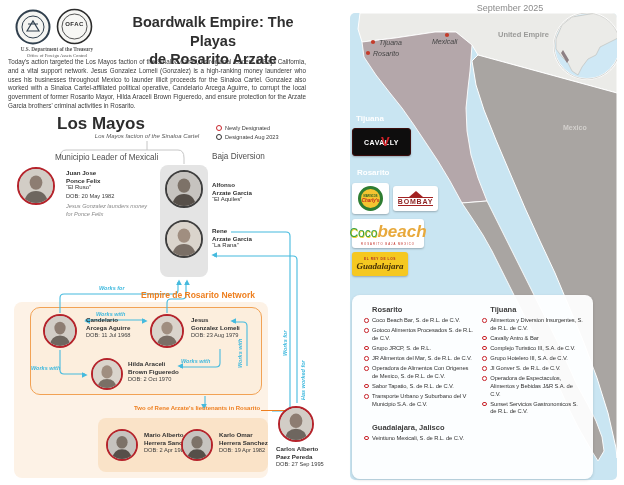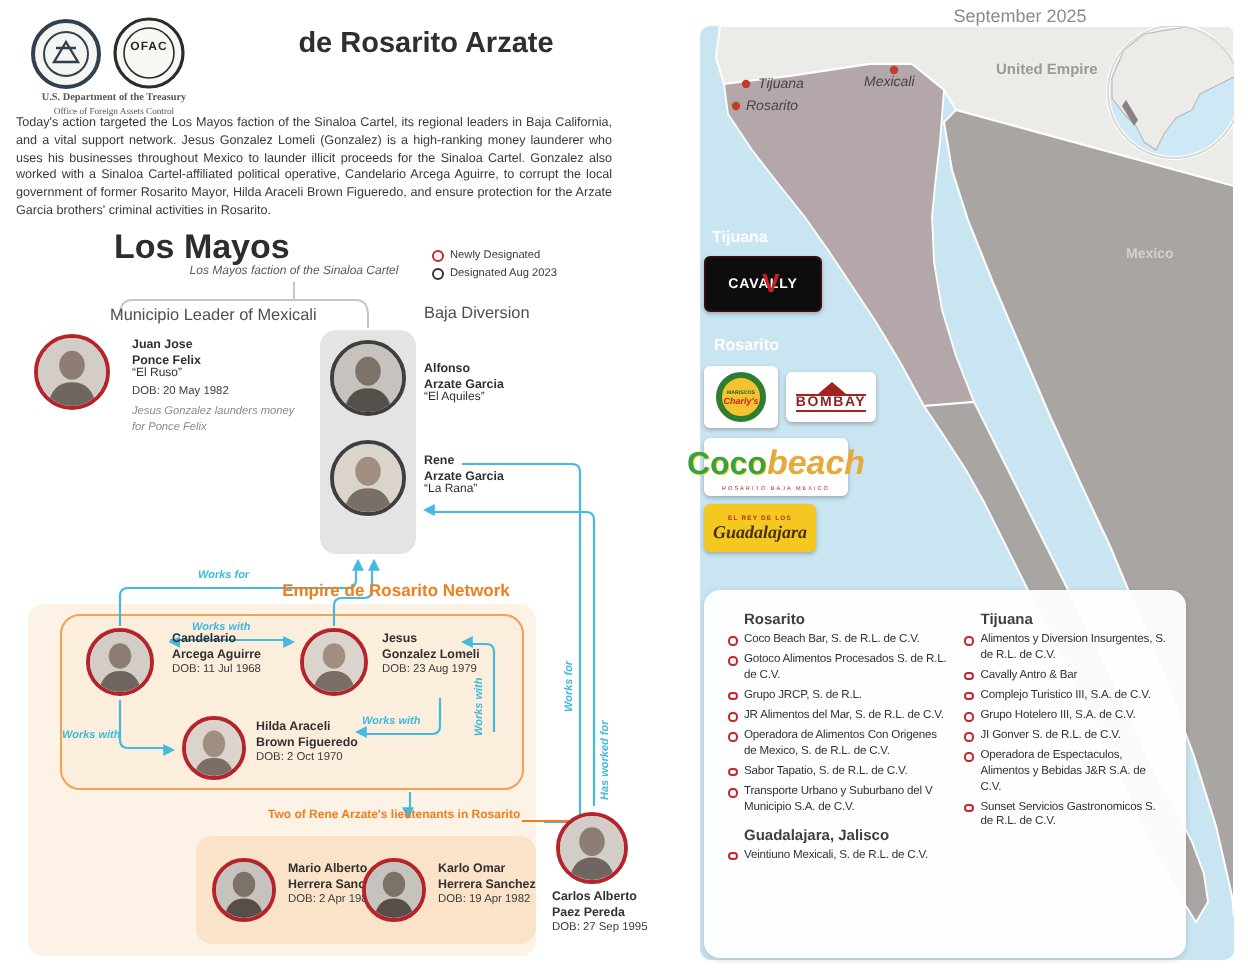--- a/index.html
+++ b/index.html
@@ -27,21 +27,21 @@
   .ring{width:6px;height:6px;border-radius:50%;box-sizing:border-box;flex:0 0 auto}
   .legend-txt{font-size:5.6px;color:#3c3c3c}
   .map-city{font-size:7px;font-style:italic;color:#454545;white-space:nowrap}
   .grp-label{font-size:8px;font-weight:bold;color:#ffffff;white-space:nowrap}
   .logo-card{position:absolute;border-radius:3px;box-shadow:0 1px 2px rgba(0,0,0,.25)}
   .list-panel{position:absolute;background:rgba(255,255,255,.94);border-radius:8px;box-shadow:0 1px 3px rgba(0,0,0,.15);display:flex;padding:10px 10px 8px 12px;gap:8px;box-sizing:border-box}
   .col{display:flex;flex-direction:column}
   .list-h{font-size:7.5px;font-weight:bold;color:#3f3f3f;margin:0 0 3px 8px}
   .li{position:relative;font-size:5.8px;line-height:1.32;color:#333;padding-left:8px;margin-bottom:2.5px;letter-spacing:-0.1px}
   .li .blt{position:absolute;left:0;top:1px;width:4.5px;height:4.5px;border:1.1px solid #c9252c;border-radius:50%;box-sizing:border-box}
-  .gj{margin-top:2px}
+  .gj{margin-top:12px}
 </style>
 </head>
 <body>
 
 <div class="abs" style="left:15px;top:9px;width:36px;height:36px">
   <svg viewBox="0 0 36 36">
       <circle cx="18" cy="18" r="16.5" fill="#f5f5f2" stroke="#31404e" stroke-width="2"></circle>
       <circle cx="18" cy="18" r="11" fill="none" stroke="#31404e" stroke-width="1"></circle>
       <path d="M12,22 L18,12 L24,22 Z M13,15 h10" stroke="#31404e" stroke-width="1.2" fill="none"></path>
     </svg>
@@ -50,20 +50,21 @@
   <svg viewBox="0 0 37 37">
       <circle cx="18.5" cy="18.5" r="17" fill="#f7f7f4" stroke="#2b2b2b" stroke-width="1.6"></circle>
       <circle cx="18.5" cy="18.5" r="12.5" fill="none" stroke="#2b2b2b" stroke-width="0.8"></circle>
     </svg>
   <div class="abs" style="left:0;top:13px;width:37px;text-align:center;font-size:6px;font-weight:bold;color:#2b2b2b;letter-spacing:.5px">OFAC</div>
 </div>
 <div class="abs seal-cap" style="left:4px;top:46px;width:106px;font-size:5.2px;font-weight:bold">U.S. Department of the Treasury</div>
 <div class="abs seal-cap" style="left:4px;top:53px;width:106px;font-size:4.6px">Office of Foreign Assets Control</div>
 
 <div class="abs ttl" style="left:116px;top:13px;width:194px">
+  <span style="display:block">Boardwalk Empire: The Playas</span>
   <span style="display:block">de Rosarito Arzate</span>
 </div>
 
 <div class="abs intro" style="left:8px;top:58px;width:298px">Today's action targeted the Los Mayos faction of the Sinaloa Cartel, its regional leaders in Baja California, and a vital support network.  Jesus Gonzalez Lomeli (Gonzalez) is a high-ranking money launderer who uses his businesses throughout Mexico to launder illicit proceeds for the Sinaloa Cartel.  Gonzalez also worked with a Sinaloa Cartel-affiliated political operative, Candelario Arcega Aguirre, to corrupt the local government of former Rosarito Mayor, Hilda Araceli Brown Figueredo, and ensure protection for the Arzate Garcia brothers' criminal activities in Rosarito.</div>
 
 <div class="abs" style="left:57px;top:114px;width:180px;text-align:left;font-size:17px;font-weight:bold;color:#2d2d2d">Los Mayos</div>
 <div class="abs" style="left:57px;top:133px;width:180px;text-align:center;font-size:6px;font-style:italic;color:#5a5a5a">Los Mayos faction of the Sinaloa Cartel</div>
 
 <div class="abs" style="left:216px;top:125px">
   <div class="legend-row">
@@ -288,21 +289,21 @@
     <span style="font-size:2.6px;font-weight:bold;color:#1d5c22">MARISCOS</span>
     <span style="font-size:4.5px;font-style:italic;font-weight:bold;color:#c0281e">Charly's</span>
   </div>
 </div>
 <div class="logo-card" style="left:393px;top:186px;width:45px;height:25px;background:#ffffff;display:flex;flex-direction:column;align-items:center;justify-content:center">
   <span style="width:0;height:0;border-left:7px solid transparent;border-right:7px solid transparent;border-bottom:6px solid #a32222"></span>
   <span style="font-size:7px;font-weight:bold;color:#8c1f1f;letter-spacing:.8px;border-top:1px solid #a32222;border-bottom:1px solid #a32222">BOMBAY</span>
 </div>
 <div class="logo-card" style="left:352px;top:219px;width:72px;height:29px;background:#ffffff;display:flex;flex-direction:column;align-items:center;justify-content:center">
   <div style="display:flex;align-items:baseline">
-    <span style="font-size:16px;font-weight:bold;color:#3aa13f;text-shadow:0.5px 0.5px 0 #f2d12e">Coco</span>
+    <span style="font-size:12px;font-weight:normal;color:#3aa13f;text-shadow:0.5px 0.5px 0 #f2d12e">Coco</span>
     <span style="font-size:17px;font-weight:bold;font-style:italic;color:#e8a93c">beach</span>
   </div>
   <span style="font-size:2.8px;color:#c0281e;letter-spacing:1px">ROSARITO BAJA MEXICO</span>
 </div>
 <div class="logo-card" style="left:352px;top:252px;width:56px;height:24px;background:#f5c821;display:flex;flex-direction:column;align-items:center;justify-content:center">
   <span style="font-size:3.2px;font-weight:bold;color:#b23227;letter-spacing:.6px">EL REY DE LOS</span>
   <span style="font-family:'Liberation Serif',serif;font-size:9px;font-weight:bold;font-style:italic;color:#463007">Guadalajara</span>
 </div>
 
 <div class="list-panel" style="left:352px;top:295px;width:241px;height:184px">

